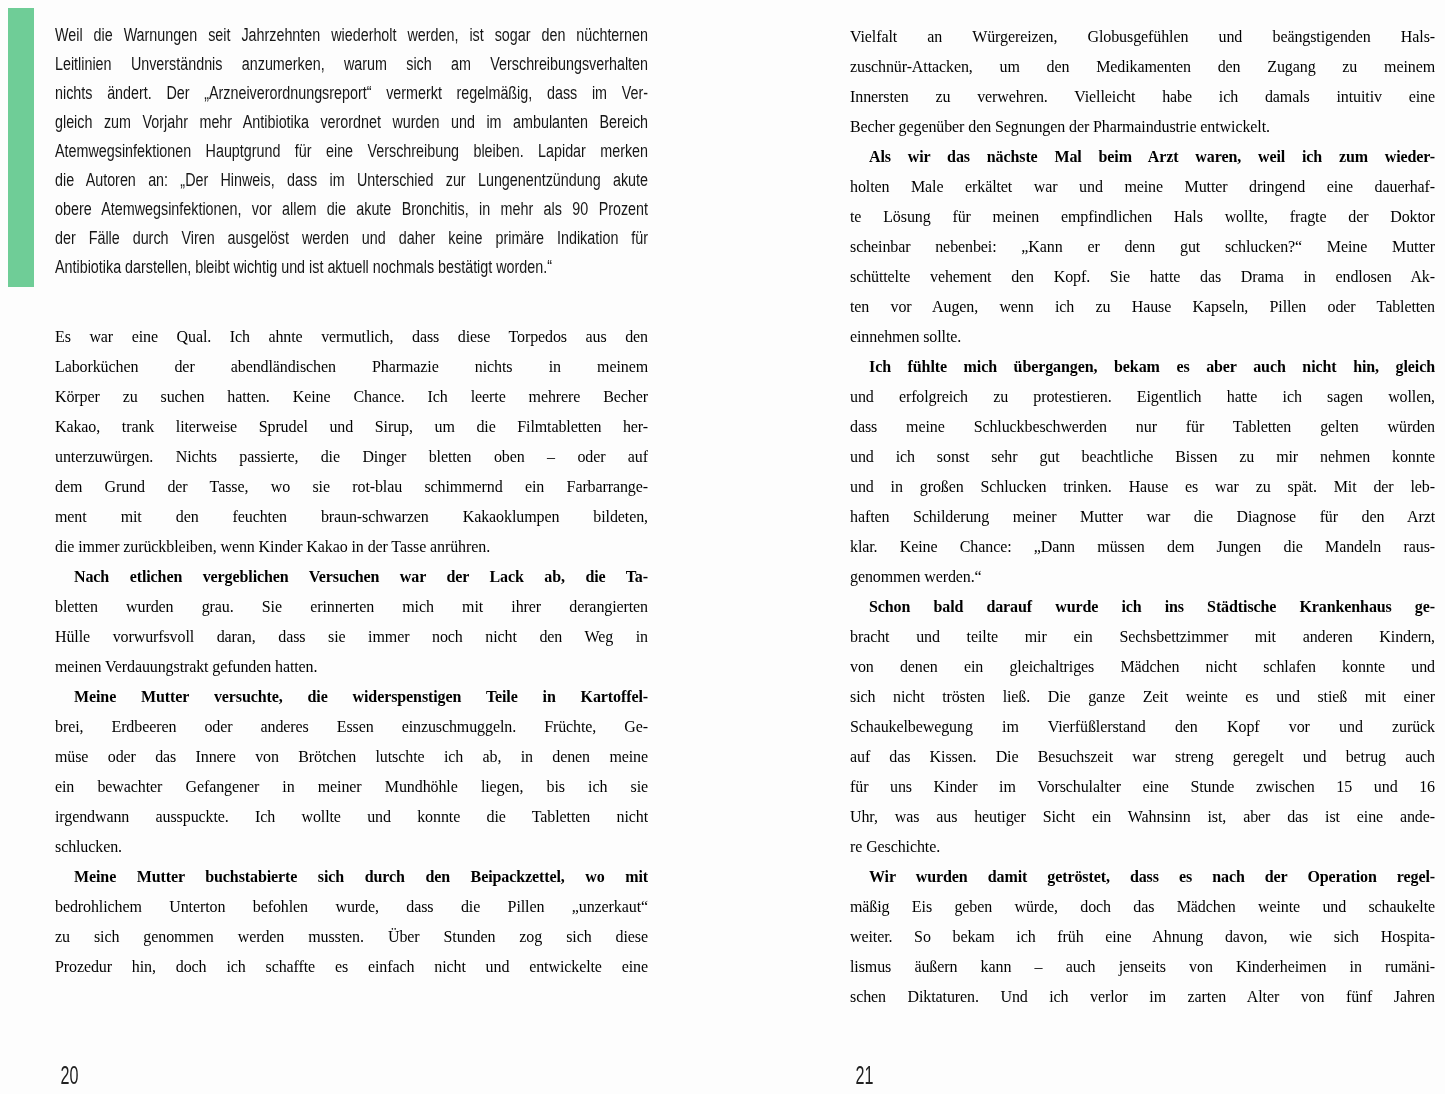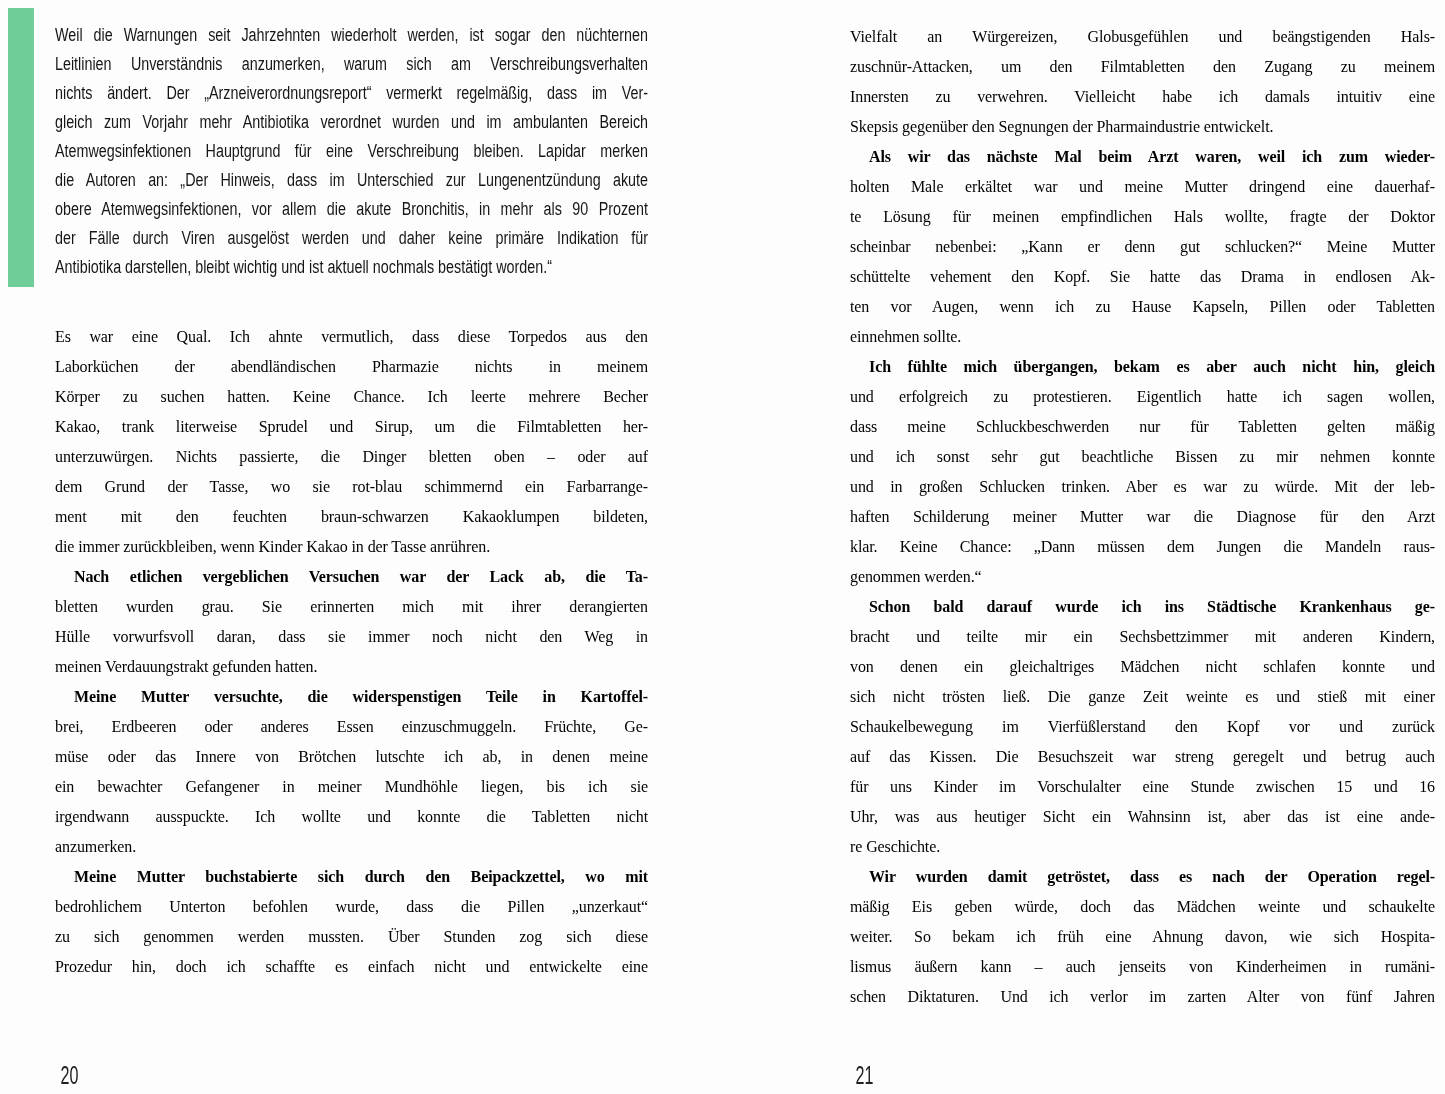--- a/index.html
+++ b/index.html
@@ -119,52 +119,52 @@
         <div class="line">bletten wurden grau. Sie erinnerten mich mit ihrer derangierten</div>
         <div class="line">Hülle vorwurfsvoll daran, dass sie immer noch nicht den Weg in</div>
         <div class="line line-last">meinen Verdauungstrakt gefunden hatten.</div>
       </div>
       <div class="para">
         <div class="line line-indent">Meine Mutter versuchte, die widerspenstigen Teile in Kartoffel-</div>
         <div class="line">brei, Erdbeeren oder anderes Essen einzuschmuggeln. Früchte, Ge-</div>
         <div class="line">müse oder das Innere von Brötchen lutschte ich ab, in denen meine</div>
         <div class="line">ein bewachter Gefangener in meiner Mundhöhle liegen, bis ich sie</div>
         <div class="line">irgendwann ausspuckte. Ich wollte und konnte die Tabletten nicht</div>
-        <div class="line line-last">anzumerken.</div>
+        <div class="line line-last">schlucken.</div>
       </div>
       <div class="para">
         <div class="line line-indent">Meine Mutter buchstabierte sich durch den Beipackzettel, wo mit</div>
         <div class="line">bedrohlichem Unterton befohlen wurde, dass die Pillen „unzerkaut“</div>
         <div class="line">zu sich genommen werden mussten. Über Stunden zog sich diese</div>
         <div class="line">Prozedur hin, doch ich schaffte es einfach nicht und entwickelte eine</div>
       </div>
     </div>
 
   <div class="body-col body-right">
       <div class="para">
         <div class="line">Vielfalt an Würgereizen, Globusgefühlen und beängstigenden Hals-</div>
-        <div class="line">zuschnür-Attacken, um den Filmtabletten den Zugang zu meinem</div>
+        <div class="line">zuschnür-Attacken, um den Medikamenten den Zugang zu meinem</div>
         <div class="line">Innersten zu verwehren. Vielleicht habe ich damals intuitiv eine</div>
-        <div class="line line-last">Skepsis gegenüber den Segnungen der Pharmaindustrie entwickelt.</div>
+        <div class="line line-last">Becher gegenüber den Segnungen der Pharmaindustrie entwickelt.</div>
       </div>
       <div class="para">
         <div class="line line-indent">Als wir das nächste Mal beim Arzt waren, weil ich zum wieder-</div>
         <div class="line">holten Male erkältet war und meine Mutter dringend eine dauerhaf-</div>
         <div class="line">te Lösung für meinen empfindlichen Hals wollte, fragte der Doktor</div>
         <div class="line">scheinbar nebenbei: „Kann er denn gut schlucken?“ Meine Mutter</div>
         <div class="line">schüttelte vehement den Kopf. Sie hatte das Drama in endlosen Ak-</div>
         <div class="line">ten vor Augen, wenn ich zu Hause Kapseln, Pillen oder Tabletten</div>
         <div class="line line-last">einnehmen sollte.</div>
       </div>
       <div class="para">
         <div class="line line-indent">Ich fühlte mich übergangen, bekam es aber auch nicht hin, gleich</div>
         <div class="line">und erfolgreich zu protestieren. Eigentlich hatte ich sagen wollen,</div>
-        <div class="line">dass meine Schluckbeschwerden nur für Tabletten gelten mäßig</div>
+        <div class="line">dass meine Schluckbeschwerden nur für Tabletten gelten würden</div>
         <div class="line">und ich sonst sehr gut beachtliche Bissen zu mir nehmen konnte</div>
-        <div class="line">und in großen Schlucken trinken. Aber es war zu würde. Mit der leb-</div>
+        <div class="line">und in großen Schlucken trinken. Hause es war zu spät. Mit der leb-</div>
         <div class="line">haften Schilderung meiner Mutter war die Diagnose für den Arzt</div>
         <div class="line">klar. Keine Chance: „Dann müssen dem Jungen die Mandeln raus-</div>
         <div class="line line-last">genommen werden.“</div>
       </div>
       <div class="para">
         <div class="line line-indent">Schon bald darauf wurde ich ins Städtische Krankenhaus ge-</div>
         <div class="line">bracht und teilte mir ein Sechsbettzimmer mit anderen Kindern,</div>
         <div class="line">von denen ein gleichaltriges Mädchen nicht schlafen konnte und</div>
         <div class="line">sich nicht trösten ließ. Die ganze Zeit weinte es und stieß mit einer</div>
         <div class="line">Schaukelbewegung im Vierfüßlerstand den Kopf vor und zurück</div>

